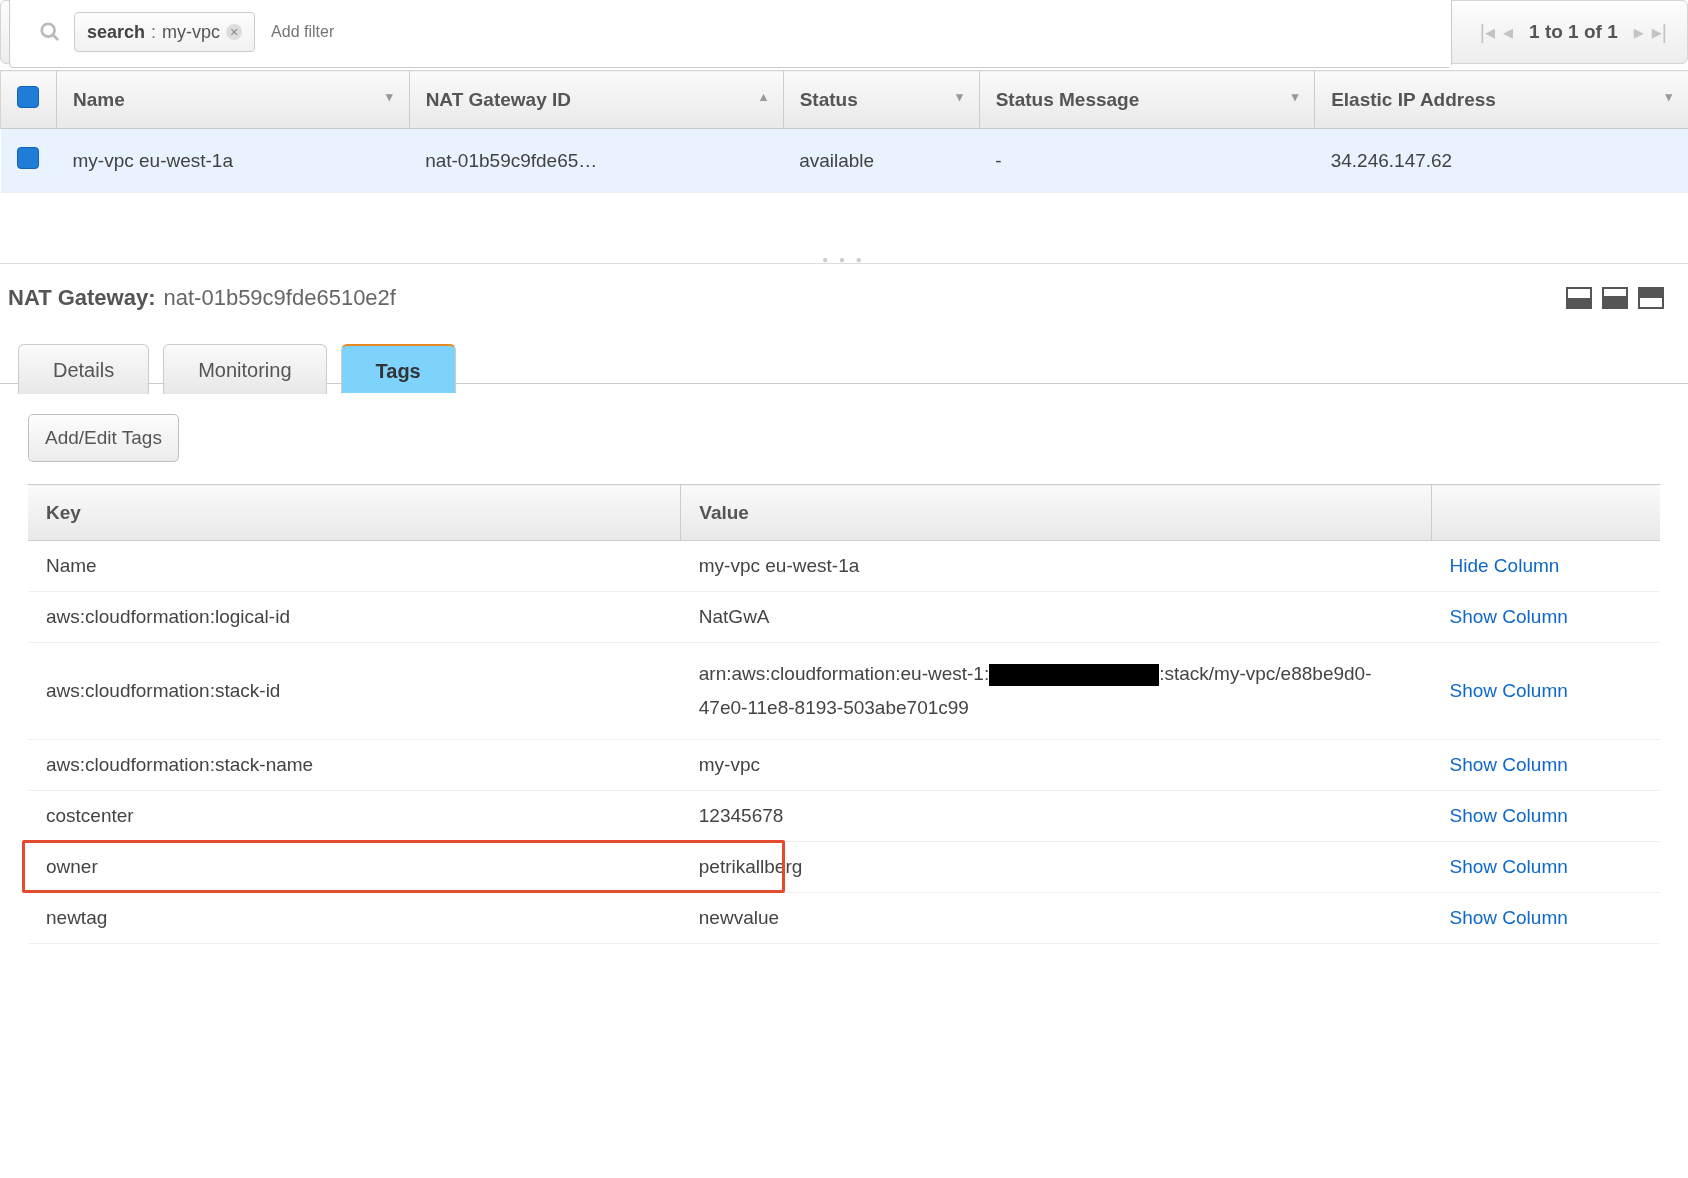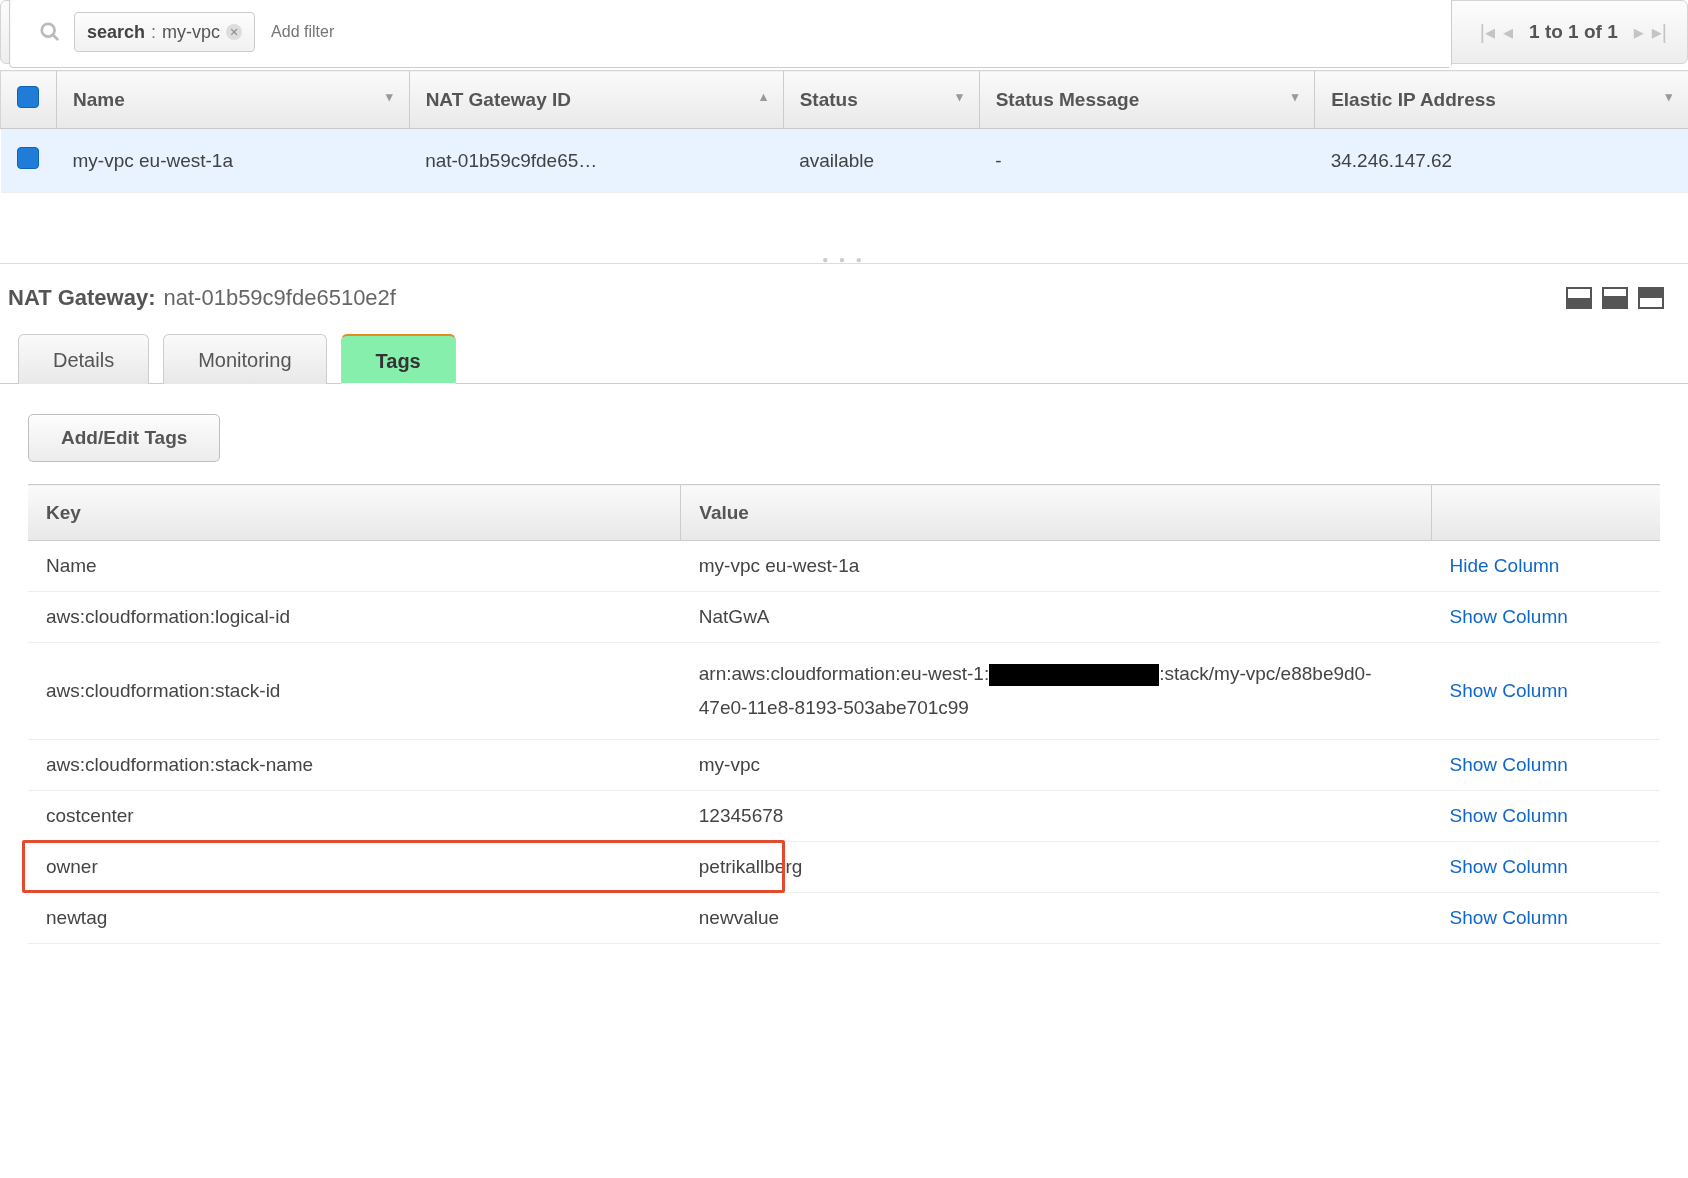--- a/index.html
+++ b/index.html
@@ -136,39 +136,39 @@
   }
   .tab {
     padding: 14px 34px 10px;
     background: linear-gradient(#fafafa, #e8e8e8);
     border: 1px solid #ccc;
     border-bottom: none;
     border-radius: 6px 6px 0 0;
     font-size: 20px;
     color: #555;
     position: relative;
-    top: 1px;
+    top: 11px;
   }
   .tab.active {
-    background: #86efac;
+    background: #7dd3fc;
     border-top: 2px solid #e58a1f;
     border-bottom: 1px solid #fff;
     font-weight: 700;
     color: #333;
   }
 
   
   .tags-panel { padding: 30px 28px; }
   .btn {
     display: inline-block;
-    padding: 12px 32px;
+    padding: 12px 16px;
     background: linear-gradient(#fdfdfd, #ececec);
     border: 1px solid #bfbfbf;
     border-radius: 5px;
-    font-weight: 700;
+    font-weight: 400;
     color: #555;
     font-size: 19px;
   }
   .tags-table {
     width: 100%;
     border-collapse: collapse;
     margin-top: 22px;
   }
   .tags-table thead td {
     background: linear-gradient(#fafafa, #e8e8e8);

